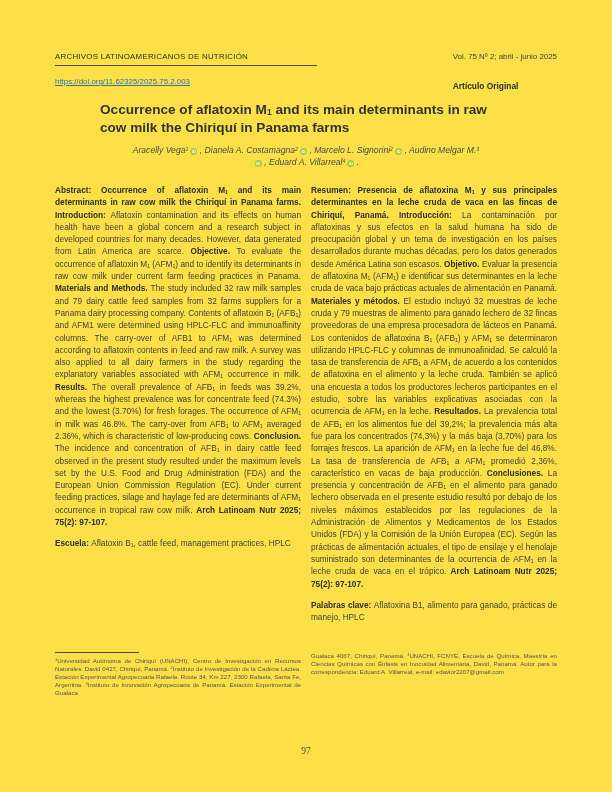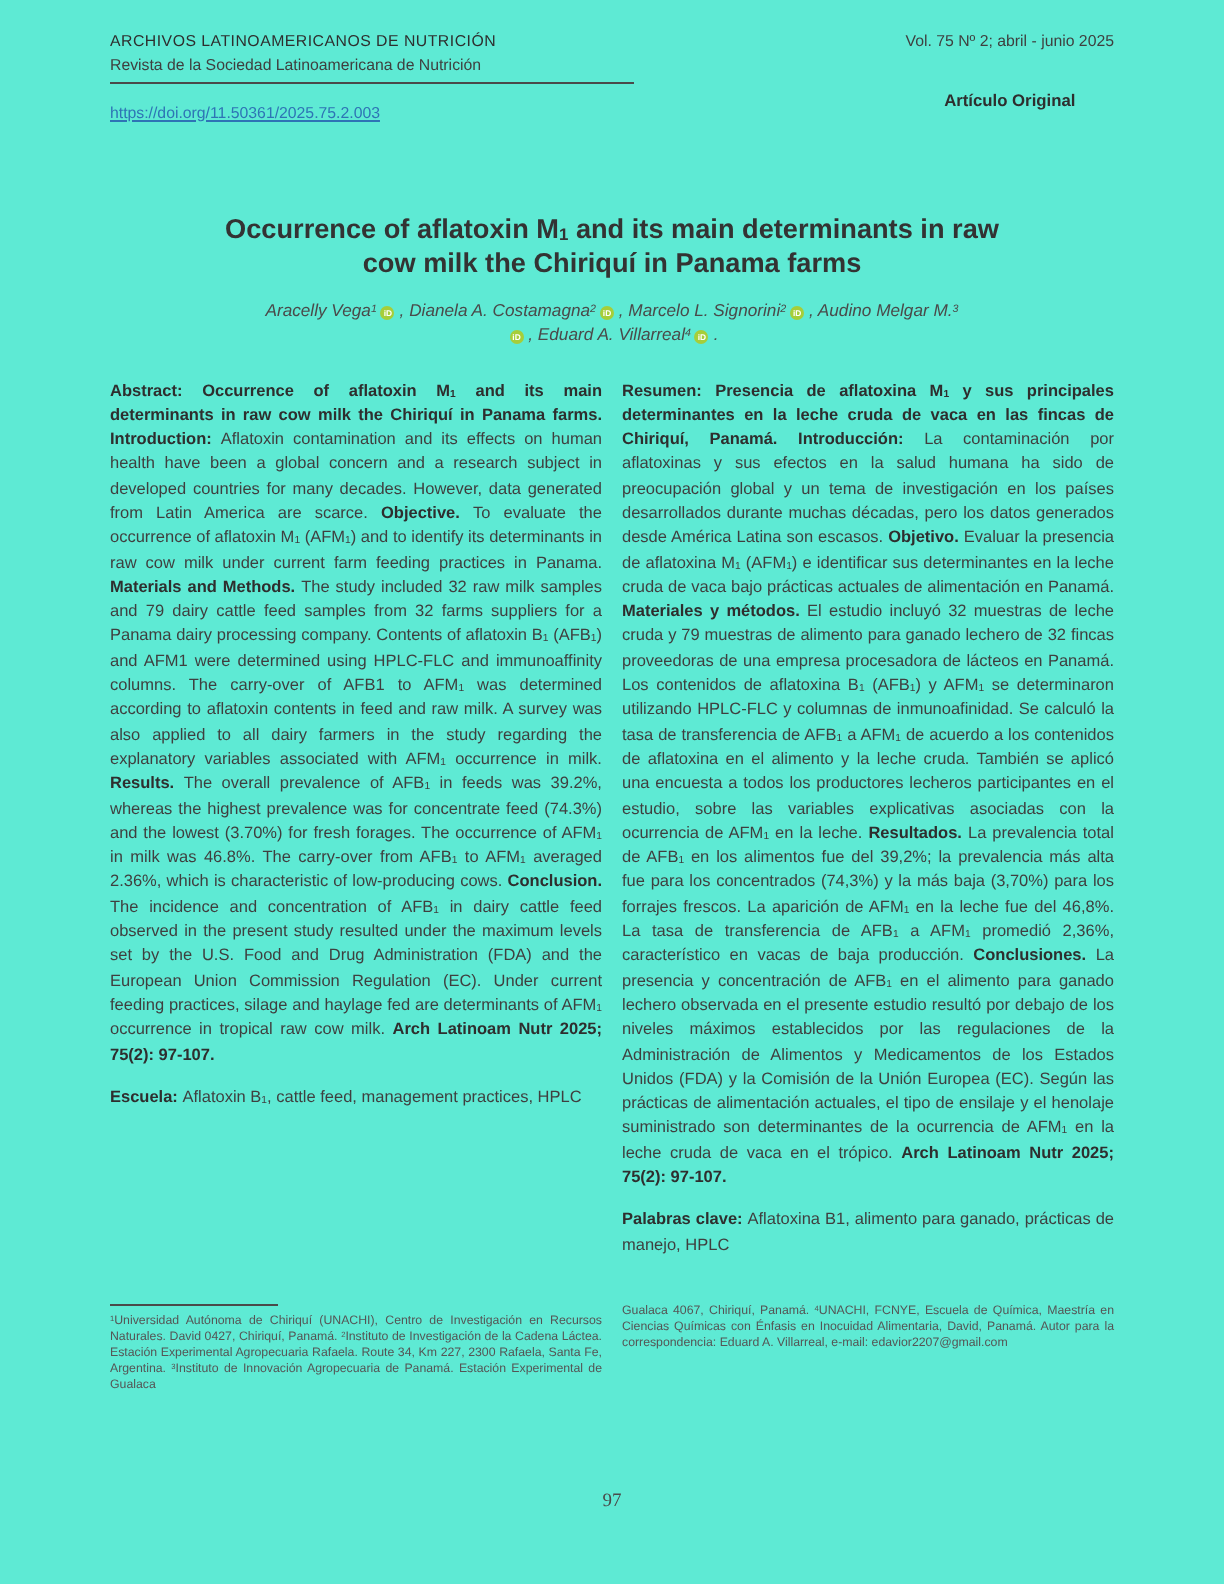--- a/index.html
+++ b/index.html
@@ -7,41 +7,40 @@
     --link-blue:#2e74b5;
     --ink:#3f3f3f;
     --ink-dark:#2e2e2e;
   }
   *{margin:0;padding:0;box-sizing:border-box;}
   html,body{background:#e8e8e8;}
   .page{
     position:relative;
     width:612px;height:792px;
     margin:0 auto;
-    background:#5eead4;
+    background:#fde047;
     font-family:"Liberation Sans","DejaVu Sans",sans-serif;
     color:var(--ink);
-    padding:16px 55px 0 55px;
+    padding:52px 55px 0 55px;
     overflow:hidden;
   }
   
   .header{display:flex;justify-content:space-between;align-items:flex-start;}
   .journal-name{font-size:7.9px;letter-spacing:.25px;color:var(--ink-dark);font-weight:500;}
   .journal-subtitle{font-size:7.9px;margin-top:2.5px;color:var(--ink);}
   .header-rule{width:262px;border-bottom:1px solid #4a4a4a;margin:4px 0 4px 0;}
   .doi-link{font-size:7.9px;color:var(--link-blue);text-decoration:underline;display:inline-block;cursor:pointer;}
   .published{font-size:7.9px;margin-top:5px;color:var(--ink);}
-  .header-right{text-align:center;}
+  .header-right{text-align:left;}
   .volume{font-size:7.9px;color:var(--ink);}
   .article-type{font-size:8.4px;font-weight:bold;color:var(--ink-dark);margin-top:20px;}
   
   .title{
-    margin:42px auto 0 auto;
+    margin:10px auto 0 auto;
     max-width:412px;
-    text-align:center;
     font-size:13.6px;line-height:17.5px;
     font-weight:bold;color:#333333;
   }
   .authors{
     margin:8px auto 0 auto;
     max-width:352px;
     text-align:center;
     font-size:8.6px;line-height:12px;
     font-style:italic;color:#4a4a4a;
   }
@@ -84,23 +83,22 @@
   }
 </style>
 </head>
 <body>
 
 <div class="page">
 
   <div class="header">
     <div class="header-left">
       <div class="journal-name">ARCHIVOS LATINOAMERICANOS DE NUTRICIÓN</div>
-      <div class="journal-subtitle">Revista de la Sociedad Latinoamericana de Nutrición</div>
       <div class="header-rule"></div>
-      <a class="doi-link">https://doi.org/11.50361/2025.75.2.003</a>
+      <a class="doi-link">https://doi.org/11.62325/2025.75.2.003</a>
     </div>
     <div class="header-right">
       <div class="volume">Vol. 75 Nº 2; abril - junio 2025</div>
       <div class="article-type">Artículo Original</div>
     </div>
   </div>
 
   <h1 class="title"><span>Occurrence of aflatoxin M</span><sub class="b">1</sub><span> and its main determinants in raw cow milk the Chiriquí in Panama farms</span></h1>
 
   <div class="authors"><span>Aracelly Vega</span><sup>1</sup><span class="orcid">iD</span><span> , Dianela A. Costamagna</span><sup>2</sup><span class="orcid">iD</span><span> , Marcelo L. Signorini</span><sup>2</sup><span class="orcid">iD</span><span> , Audino Melgar M.</span><sup>3</sup><span class="orcid">iD</span><span> , Eduard A. Villarreal</span><sup>4</sup><span class="orcid">iD</span><span> .</span></div>

